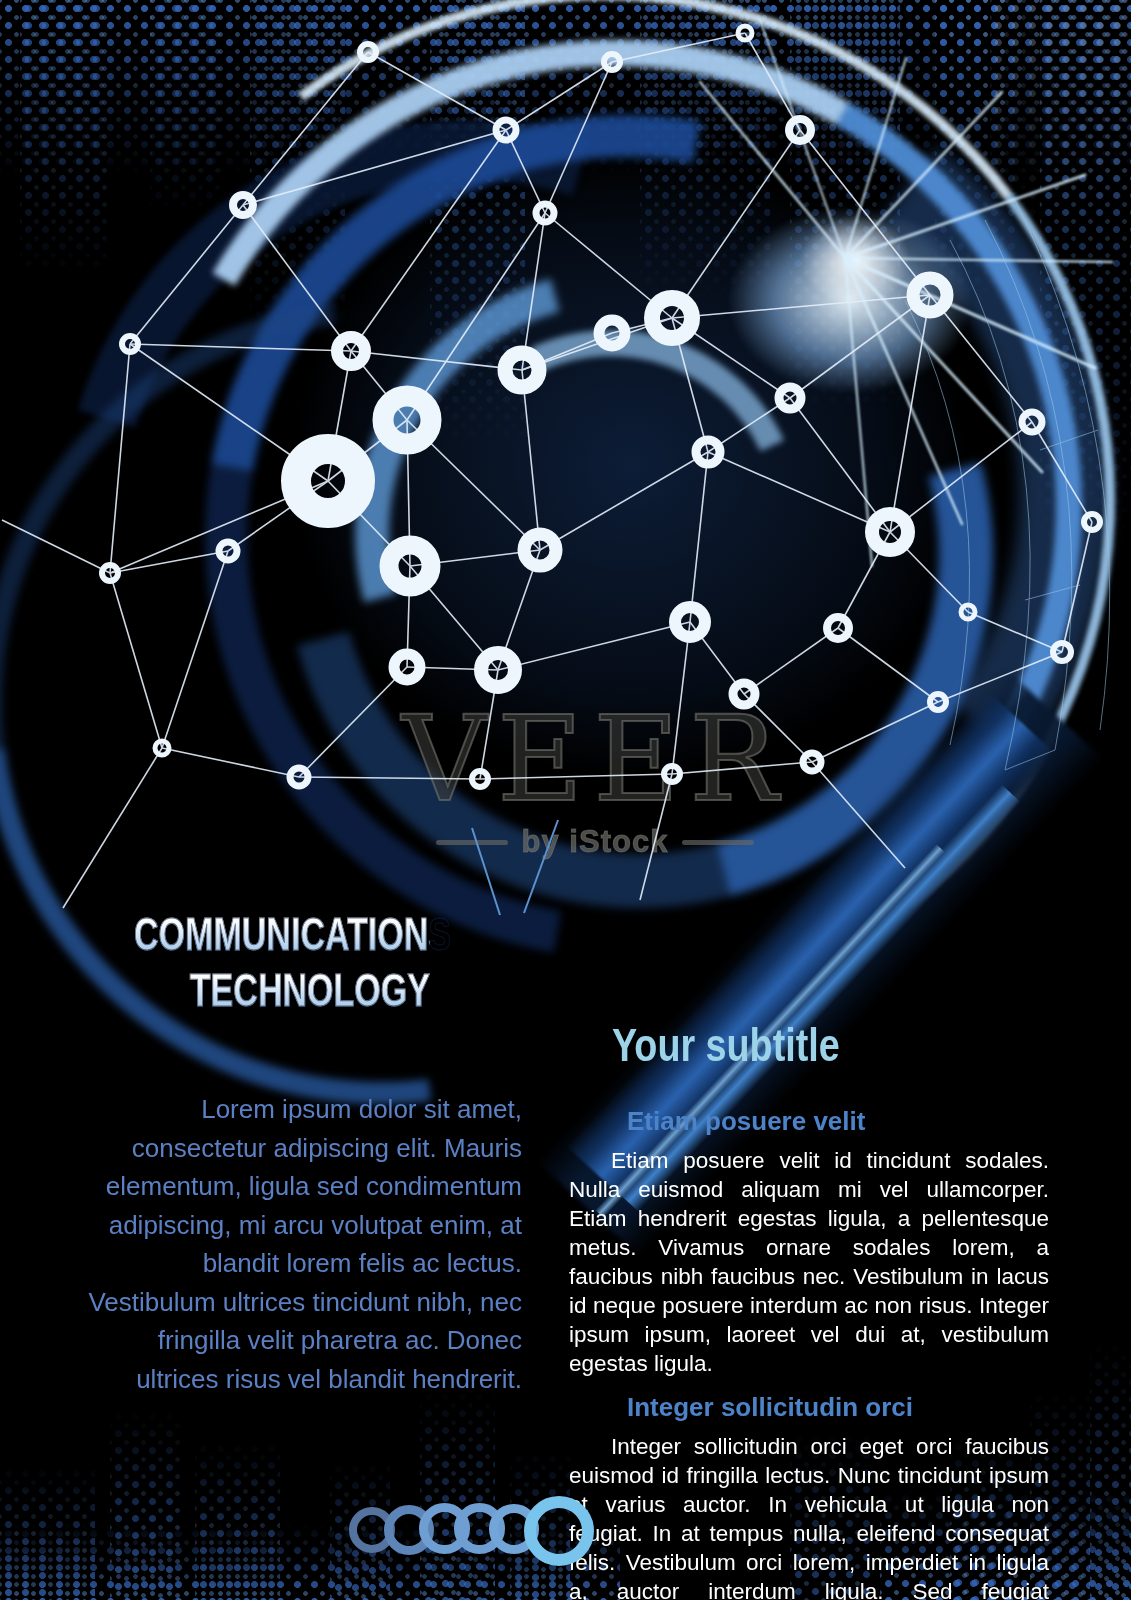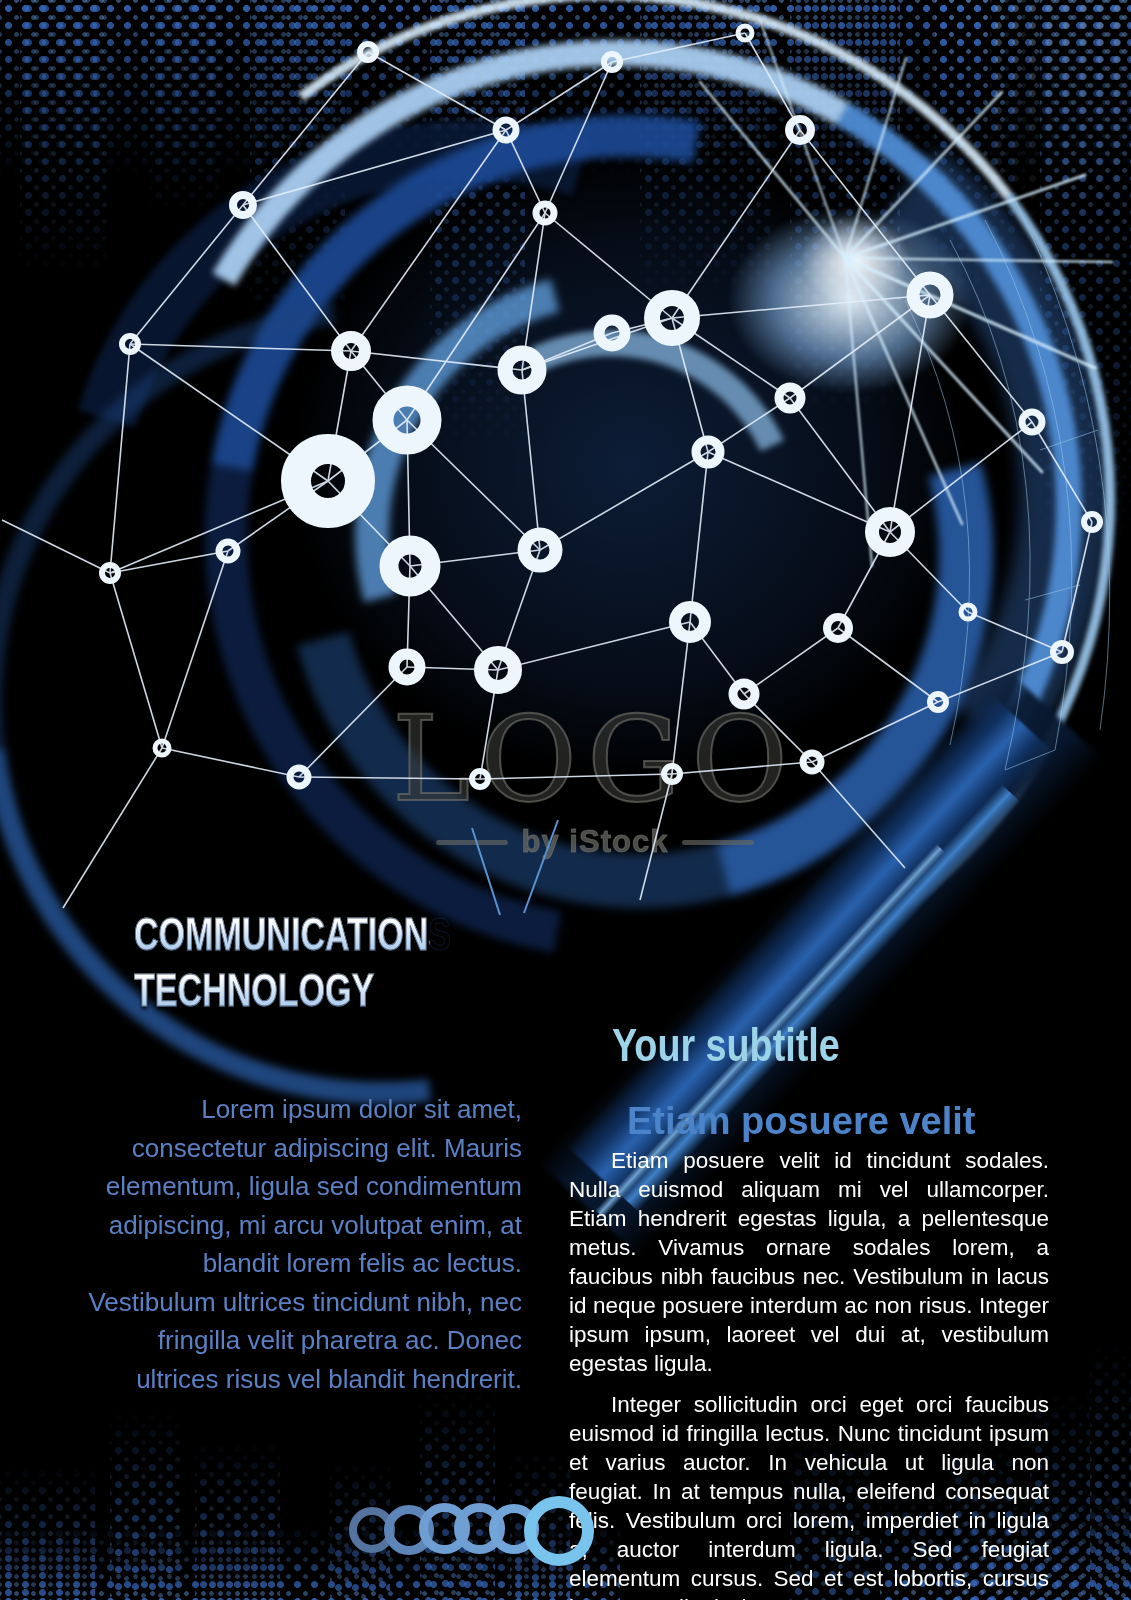--- a/index.html
+++ b/index.html
@@ -34,21 +34,21 @@
     letter-spacing:10px;color:rgba(62,62,58,.55);-webkit-text-stroke:2px rgba(118,118,112,.6);}
   .wm-row{display:flex;align-items:center;justify-content:center;gap:14px;margin-top:6px;}
   .wm-dash{width:72px;height:5px;background:rgba(105,105,100,.65);border-radius:3px;}
   .wm-by{font-size:31px;font-weight:bold;color:rgba(108,108,102,.7);
     -webkit-text-stroke:1px rgba(130,130,124,.5);letter-spacing:1px;}
 
   
   .mesh{position:absolute;left:0;top:0;z-index:5;pointer-events:none;}
 
   
-  .title{position:absolute;left:30px;top:906px;width:400px;text-align:left;z-index:7;}
+  .title{position:absolute;left:30px;top:906px;width:400px;text-align:right;z-index:7;}
   .title .tline{display:block;font-weight:bold;font-size:46px;line-height:56px;
     transform:scaleX(.74);transform-origin:100% 50%;
     background:linear-gradient(180deg,#ffffff 25%,#cfe2f4 55%,#8fb8e0 100%);
     -webkit-background-clip:text;background-clip:text;color:transparent;
     -webkit-text-stroke:1px rgba(15,35,70,.65);
     filter:drop-shadow(0 2px 2px rgba(0,0,0,.9));}
 
   .logo{position:absolute;left:455px;top:908px;width:126px;height:126px;border-radius:50%;
     background:radial-gradient(circle at 38% 26%,#ffffff 0%,#f2f7fc 45%,#dde9f5 70%,#bfd4e9 100%);
     z-index:7;display:flex;align-items:center;justify-content:center;
@@ -56,21 +56,21 @@
   .logo span{font-weight:bold;font-size:54px;color:#0b0b0d;transform:scaleX(.8);
     letter-spacing:-1px;white-space:nowrap;}
 
   .subtitle{position:absolute;left:612px;top:1020px;z-index:7;font-weight:bold;font-size:46px;
     line-height:50px;color:#9dd3e9;transform:scaleX(.82);transform-origin:0 50%;white-space:nowrap;}
 
   .leftcol{position:absolute;left:88px;top:1090px;width:434px;z-index:7;
     text-align:right;color:#5b80c4;font-size:26px;line-height:38.5px;}
 
   .rightcol{position:absolute;left:565px;top:1104px;width:484px;z-index:7;}
-  .sec-head{color:#4d84c9;font-weight:bold;font-size:38px;line-height:34px;margin:0 0 8px 62px;}
+  .sec-head{color:#4d84c9;font-weight:bold;font-size:26px;line-height:34px;margin:0 0 8px 62px;}
   .sec-body{color:#ffffff;font-size:22.5px;line-height:29px;text-align:justify;
     text-indent:42px;margin:0 0 12px 4px;}
 
   
   .ring{position:absolute;border-radius:50%;background:transparent;z-index:7;}
 </style>
 </head>
 <body>
 
 <div class="page">
@@ -115,21 +115,21 @@
        background:radial-gradient(closest-side,rgba(235,248,255,.95),rgba(140,190,245,.55) 45%,transparent 72%);filter:blur(2px);"></div>
   <div class="glow" style="left:800px;top:215px;width:110px;height:90px;
        background:radial-gradient(closest-side,rgba(255,255,255,.95),transparent);filter:blur(1px);"></div>
 
   <div class="band" style="left:480px;top:890px;width:680px;height:140px;transform:rotate(-47deg);background:linear-gradient(180deg,transparent,rgba(8,24,48,.95) 30%,rgba(8,24,48,.95) 70%,transparent);filter:blur(2px);"></div>
   <div class="band" style="left:500px;top:905px;width:620px;height:88px;transform:rotate(-47deg);background:linear-gradient(180deg,transparent,#10305f 28%,#2a62ae 52%,#10305f 76%,transparent);filter:blur(1px);"></div>
   <div class="band" style="left:540px;top:985px;width:560px;height:26px;transform:rotate(-47deg);background:linear-gradient(180deg,transparent,#3f80c8 45%,transparent);"></div>
   <div class="band" style="left:520px;top:1025px;width:500px;height:12px;transform:rotate(-47deg);background:linear-gradient(180deg,transparent,#7fb6e6 50%,transparent);opacity:.85;"></div>
 
   <div class="watermark">
-    <div class="wm-brand">LOGO</div>
+    <div class="wm-brand">VEER</div>
     <div class="wm-row">
       <div class="wm-dash"></div>
       <div class="wm-by">by iStock</div>
       <div class="wm-dash"></div>
     </div>
   </div>
 
   <svg class="mesh" width="1131" height="1000" viewBox="0 0 1131 1000">
     <defs>
         <filter id="b1" x="-20%" y="-20%" width="140%" height="140%">
@@ -290,20 +290,21 @@
   </div>
 
 
   <div class="subtitle">Your subtitle</div>
 
   <div class="leftcol">Lorem ipsum dolor sit amet, consectetur adipiscing elit. Mauris elementum, ligula sed condimentum adipiscing, mi arcu volutpat enim, at blandit lorem felis ac lectus. Vestibulum ultrices tincidunt nibh, nec fringilla velit pharetra ac. Donec ultrices risus vel blandit hendrerit.</div>
 
   <div class="rightcol">
     <div class="sec-head">Etiam posuere velit</div>
     <p class="sec-body">Etiam posuere velit id tincidunt sodales. Nulla euismod aliquam mi vel ullamcorper. Etiam hendrerit egestas ligula, a pellentesque metus. Vivamus ornare sodales lorem, a faucibus nibh faucibus nec. Vestibulum in lacus id neque posuere interdum ac non risus. Integer ipsum ipsum, laoreet vel dui at, vestibulum egestas ligula.</p>
+    <div class="sec-head">Integer sollicitudin orci</div>
     <p class="sec-body">Integer sollicitudin orci eget orci faucibus euismod id fringilla lectus. Nunc tincidunt ipsum et varius auctor. In vehicula ut ligula non feugiat. In at tempus nulla, eleifend consequat felis. Vestibulum orci lorem, imperdiet in ligula a, auctor interdum ligula. Sed feugiat elementum cursus. Sed et est lobortis, cursus lectus eu, dignissim urna.</p>
   </div>
 
   <div class="ring" style="left:349px;top:1507px;width:30px;height:30px;border:8px solid #54749f;"></div>
   <div class="ring" style="left:384px;top:1505px;width:32px;height:32px;border:9px solid #5d85b8;"></div>
   <div class="ring" style="left:419px;top:1503px;width:33px;height:33px;border:9px solid #6f9fd2;"></div>
   <div class="ring" style="left:454px;top:1503px;width:33px;height:33px;border:9px solid #6f9fd2;"></div>
   <div class="ring" style="left:489px;top:1504px;width:32px;height:32px;border:9px solid #73a6d8;"></div>
   <div class="ring" style="left:524px;top:1496px;width:46px;height:46px;border:12px solid #79c4ec;"></div>
 

